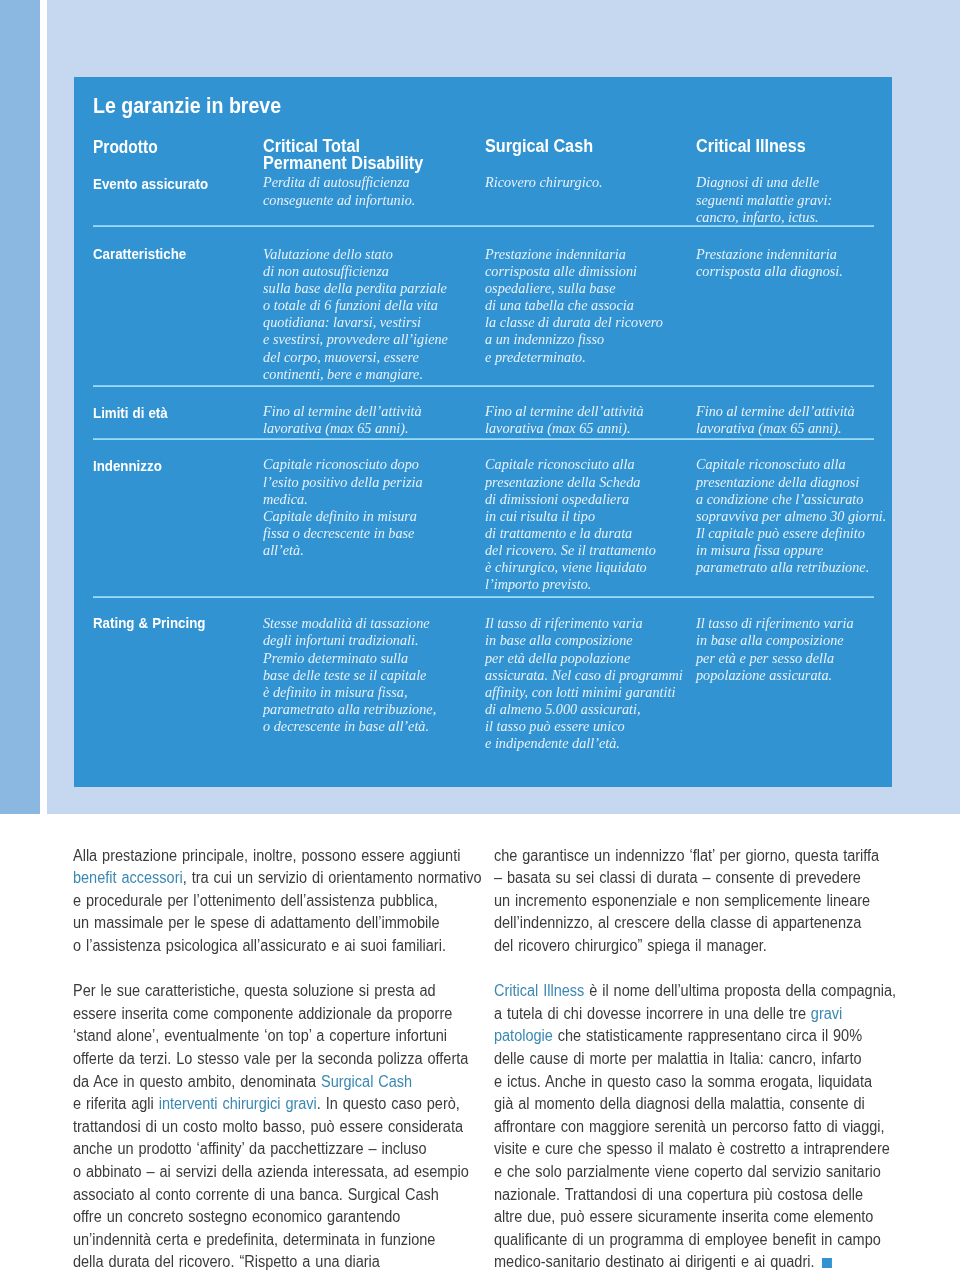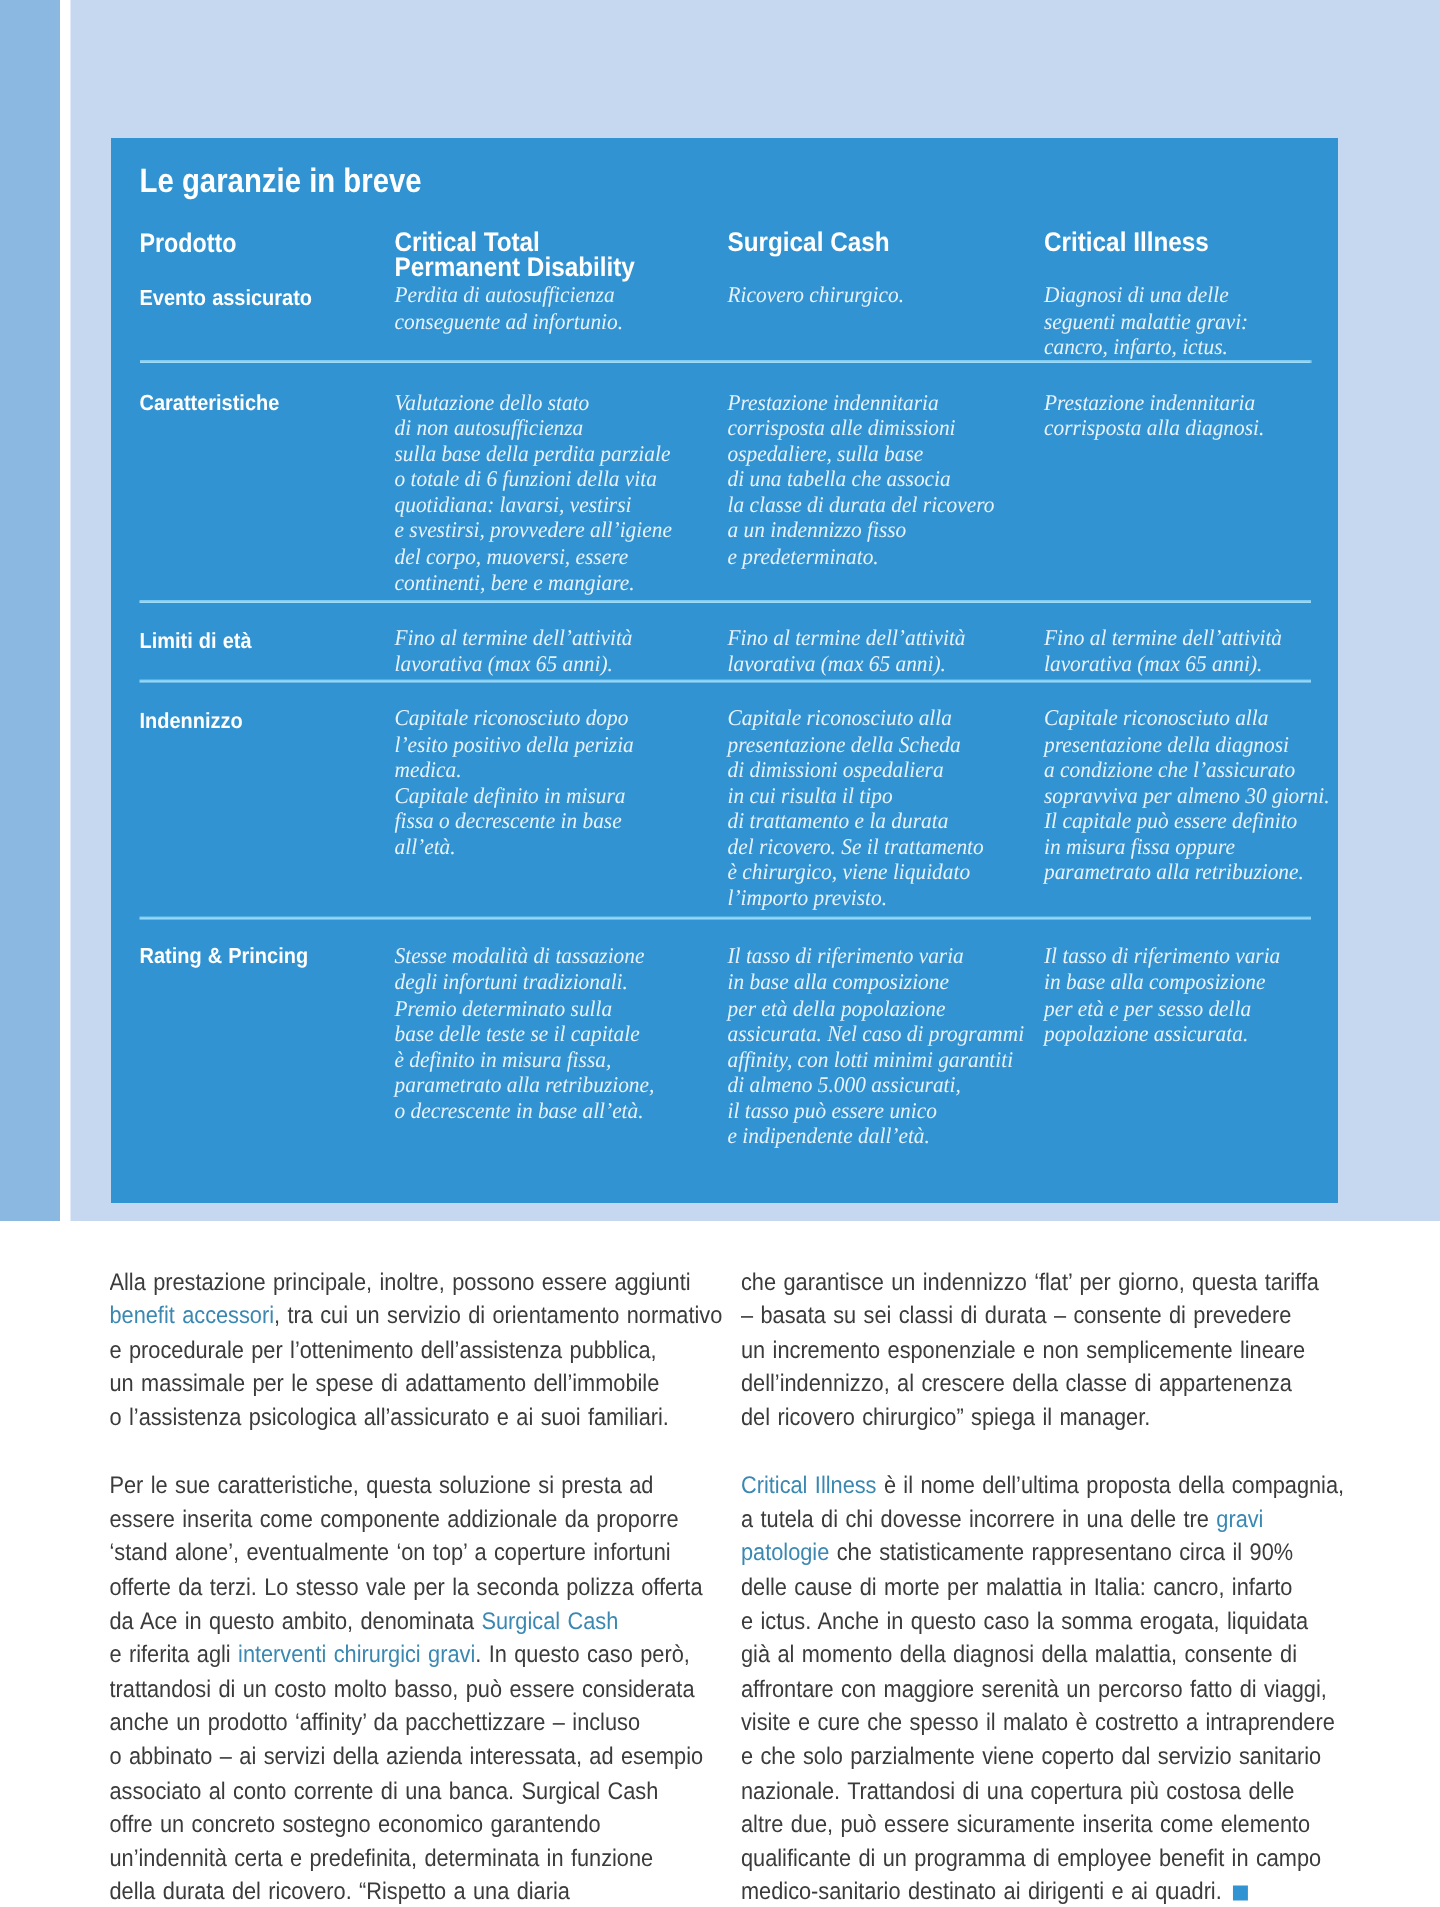--- a/index.html
+++ b/index.html
@@ -7,21 +7,21 @@
   body{width:960px;height:1271px;background:#ffffff;
        font-family:"Liberation Sans",sans-serif;overflow:hidden;position:relative;}
 
   
   .band-dark{position:absolute;left:0;top:0;width:40px;height:814px;background:#8bb8e1;}
   .band-white{position:absolute;left:40px;top:0;width:7px;height:814px;background:#ffffff;}
   .band-light{position:absolute;left:47px;top:0;width:913px;height:814px;background:#c5d8ef;}
 
   
   .panel{position:absolute;left:74px;top:77px;width:818px;height:710px;background:#3193d1;
-         color:#ffffff;margin-top:15px;}
+         color:#ffffff;}
   .panel-title{position:absolute;left:19.4px;top:18.4px;font-size:22.6px;font-weight:bold;
                line-height:1;transform:scaleX(0.866) translateZ(0);transform-origin:left top;}
 
   .rowlabel{position:absolute;font-size:14.6px;font-weight:bold;line-height:1;white-space:nowrap;
             word-spacing:0.4px;transform:scaleX(0.912) translateZ(0);transform-origin:left top;}
   .colhead{position:absolute;font-size:18px;font-weight:bold;line-height:17.3px;
            white-space:pre;transform:scaleX(0.9) translateZ(0);transform-origin:left top;}
   .bighead{position:absolute;font-size:18px;font-weight:bold;line-height:1;white-space:nowrap;
            transform:scaleX(0.862) translateZ(0);transform-origin:left top;}
   .cell{position:absolute;font-family:"Liberation Serif",serif;font-style:italic;

